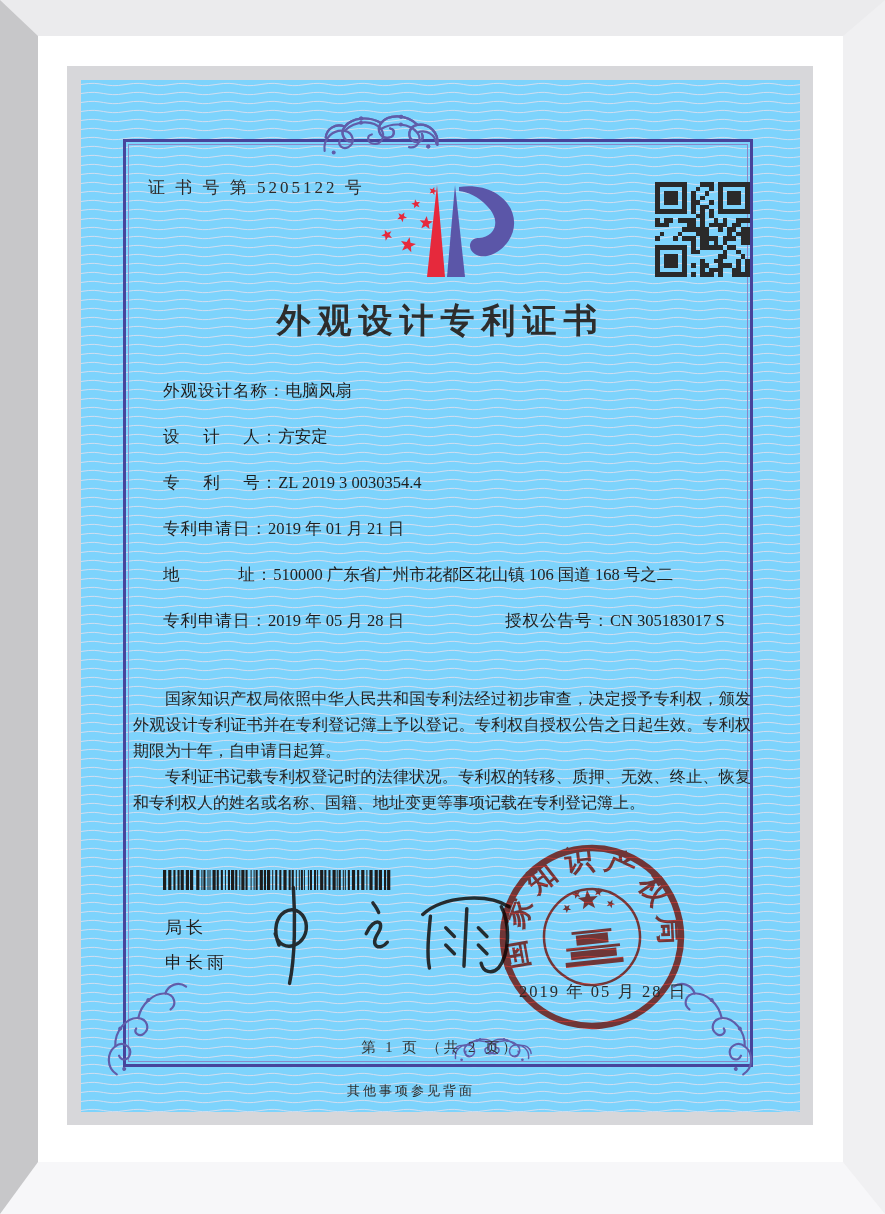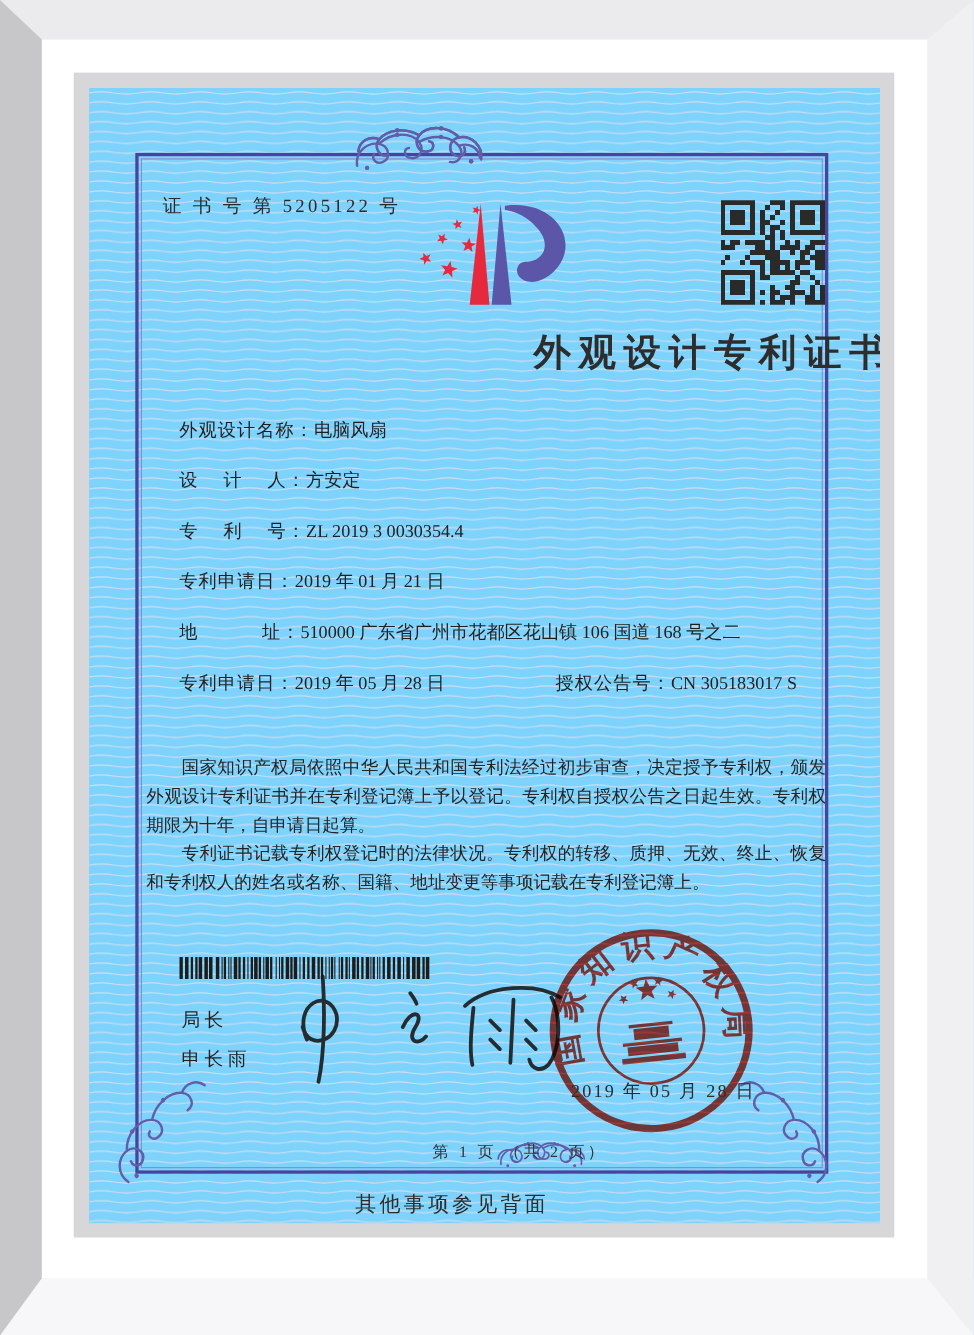--- a/index.html
+++ b/index.html
@@ -35,47 +35,47 @@
     position:absolute;inset:2px;border:1px solid #8a88c8;
   }
   .ornament{position:absolute;pointer-events:none;}
   
   .cert-no{
     position:absolute;left:67px;top:96px;font-size:17px;letter-spacing:3px;color:#2a2a2a;
   }
   .logo{position:absolute;left:294px;top:100px;width:160px;height:102px;}
   .qr{position:absolute;left:574px;top:102px;width:95px;height:95px;}
   .title{
-    position:absolute;left:0;top:218px;width:719px;text-align:right;
-    font-size:34px;letter-spacing:7px;color:#2d2d2d;font-weight:600;margin-left:13px;
+    position:absolute;left:0;top:218px;width:719px;text-align:center;
+    font-size:34px;letter-spacing:7px;color:#2d2d2d;font-weight:600;
   }
   .fields{position:absolute;left:82px;top:300px;width:590px;}
   .frow{position:relative;height:18px;margin-bottom:28px;font-size:16.5px;white-space:nowrap;}
   .frow .lab{letter-spacing:1px;}
   .pair2{position:absolute;left:342px;top:0;}
   .paras{
     position:absolute;left:52px;top:606px;width:618px;
     font-size:16px;line-height:26px;text-align:justify;color:#242424;
   }
   .paras p{margin:0;text-indent:2em;}
   .barcode{position:absolute;left:82px;top:790px;width:232px;height:20px;}
   .signer-title{position:absolute;left:84px;top:836px;font-size:17px;letter-spacing:4px;}
   .signer-name{position:absolute;left:84px;top:871px;font-size:17px;letter-spacing:4px;}
   .signature{position:absolute;left:168px;top:798px;width:290px;height:115px;}
   .seal{position:absolute;left:416px;top:762px;width:190px;height:190px;mix-blend-mode:multiply;opacity:.95;}
   .seal-date{
     position:absolute;left:438px;top:901px;font-size:16.5px;letter-spacing:2px;color:#2b2b2b;z-index:5;
   }
   .page-indicator{
     position:absolute;left:0;top:958px;width:719px;text-align:center;
-    font-size:14.5px;letter-spacing:3px;color:#333;padding-left:32px;
+    font-size:14.5px;letter-spacing:3px;color:#333;
   }
   .back-note{
     position:absolute;left:0;top:1002px;width:660px;text-align:center;
-    font-size:19px;letter-spacing:3px;color:#2c2c2c;
+    font-size:13px;letter-spacing:3px;color:#2c2c2c;
   }
 </style>
 </head>
 <body>
 
 <div class="frame"></div>
 <div class="paper-cut"></div>
 
 <div class="paper">
 

